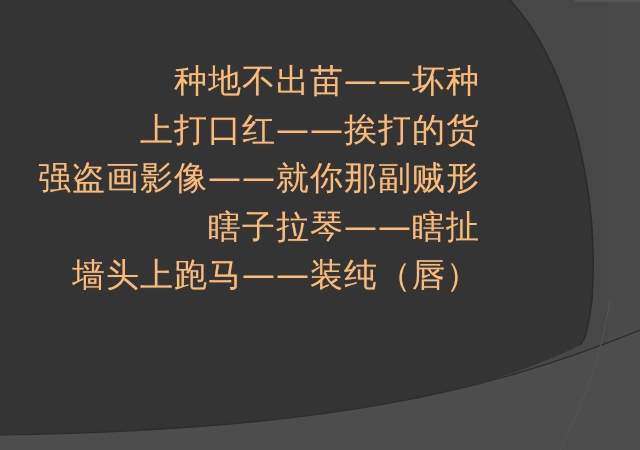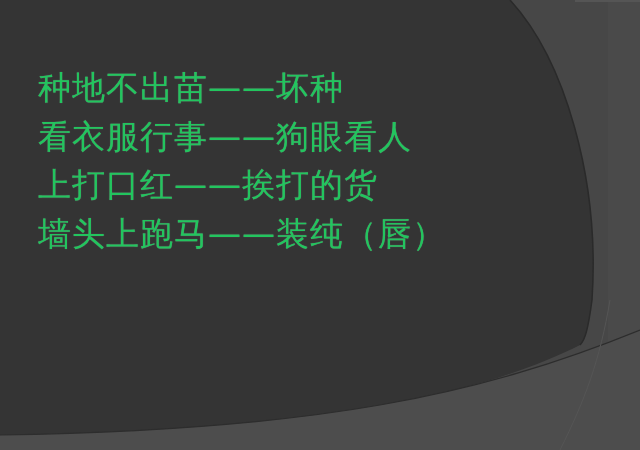--- a/index.html
+++ b/index.html
@@ -20,28 +20,29 @@
     .bg-svg {
       position: absolute;
       left: 0;
       top: 0;
       width: 640px;
       height: 450px;
     }
     .text-block {
       position: absolute;
       left: 38px;
-      top: 64px;
-      color: #22c55e;
+      top: 57px;
+      color: #fdba74;
       font-family: "DejaVu Sans", "Liberation Sans", sans-serif;
       font-size: 33px;
       line-height: 48.5px;
       letter-spacing: 1px;
       white-space: nowrap;
       text-shadow: 0 0 1px rgba(255,255,255,0.3);
+      text-align: right;
     }
     .line {
       display: block;
       height: 48.5px;
     }
   </style>
 </head>
 <body>
 
 <div class="slide">
@@ -58,17 +59,18 @@
     <path d="M0,450 L0,435 C320,430 480,395 640,330 L640,450 Z" fill="#4d4d4d"></path>
     <path d="M0,435 C320,430 480,395 640,330" fill="none" stroke="#2d2d2d" stroke-width="1.2"></path>
 
     <path d="M560,450 C585,400 600,360 610,300" fill="none" stroke="#555555" stroke-width="1"></path>
 
     <rect x="575" y="0" width="65" height="2" fill="#555555"></rect>
   </svg>
 
   <div class="text-block">
     <span class="line">种地不出苗——坏种</span>
-    <span class="line">看衣服行事——狗眼看人</span>
     <span class="line">上打口红——挨打的货</span>
+    <span class="line">强盗画影像——就你那副贼形</span>
+    <span class="line">瞎子拉琴——瞎扯</span>
     <span class="line">墙头上跑马——装纯（唇）</span>
   </div>
 </div>
 
 </body></html>

